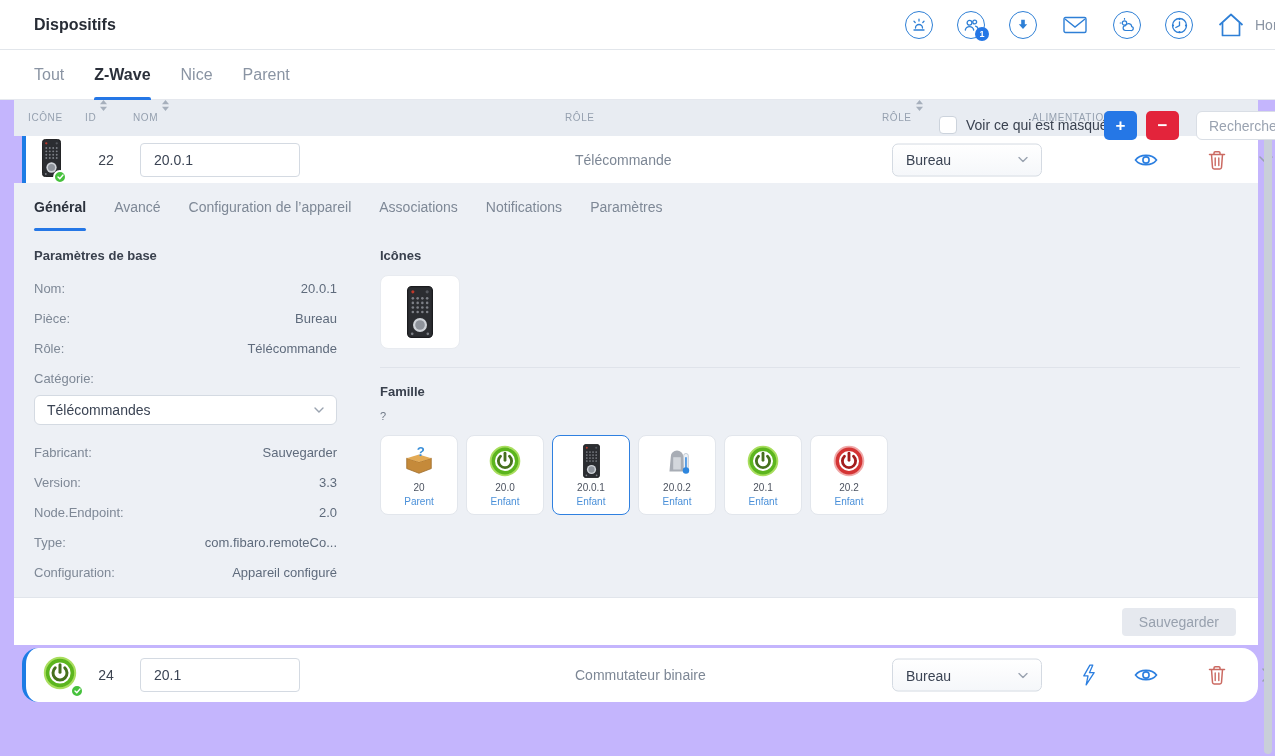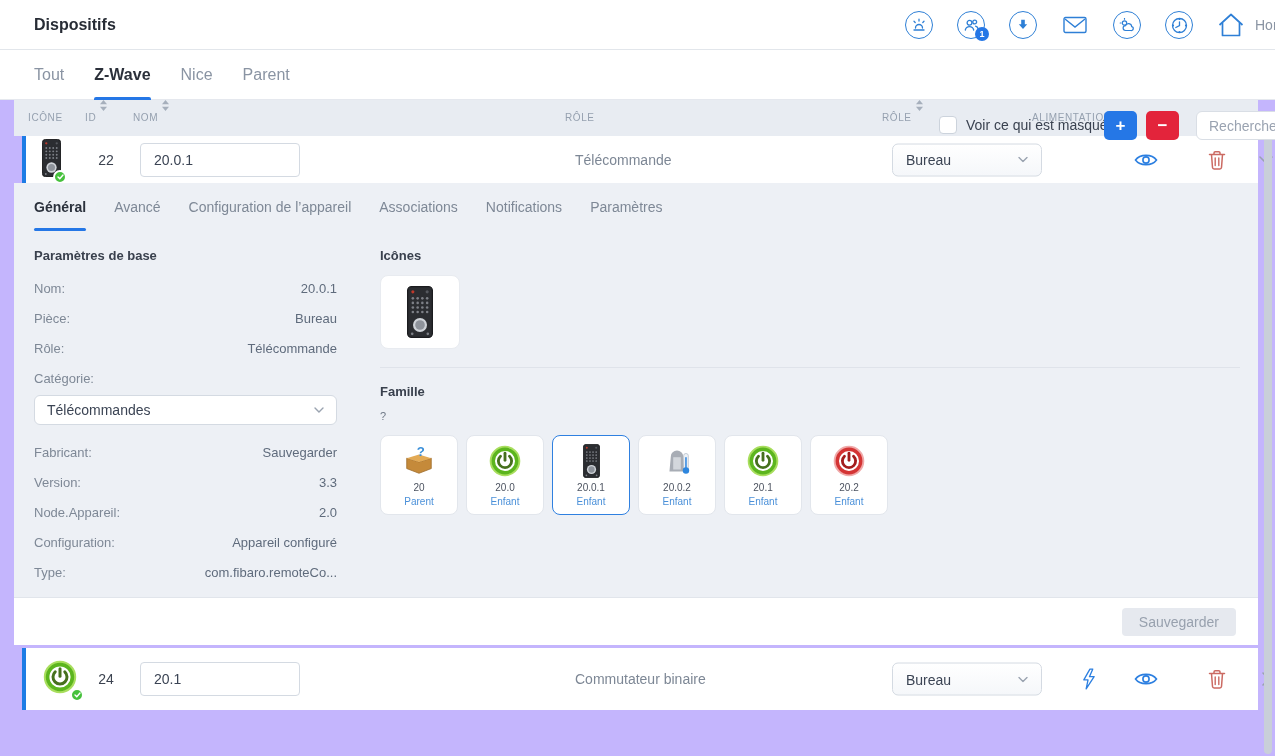--- a/index.html
+++ b/index.html
@@ -31,21 +31,21 @@
   .search-input::placeholder { color:#9aa3b1; }
 
   
   .thead { position:absolute; top:100px; left:14px; right:17px; height:36px; background:#e8ecf2; }
   .th { position:absolute; top:0; height:36px; line-height:36px; font-size:10px; letter-spacing:0.6px; color:#95a0af; display:flex; align-items:flex-start; gap:4px; }
   .sort-ic { display:inline-block; }
 
   
   .drow { position:absolute; left:14px; right:17px; height:47px; background:#fff; border-left:4px solid #1d7ce5;margin-left:8px; }
   .drow.row1 { top:136px; }
-  .drow.row2 { top:648px; height:62px; }
+  .drow.row2 { top:648px; height:54px;border-radius:16px; }
   .dev-icon { position:absolute; left:16px; top:50%; transform:translateY(-50%); }
   .dev-icon-wrap { position:relative; display:inline-block; }
   .check-badge { position:absolute; right:-6px; bottom:-3px; width:14px; height:14px; background:#46c13c; border:2px solid #fff; border-radius:50%; display:flex; align-items:center; justify-content:center; }
   .dev-id { position:absolute; left:62px; width:36px; top:50%; transform:translateY(-50%); text-align:center; font-size:14px; color:#3c4350; }
   .name-input { position:absolute; left:114px; top:50%; transform:translateY(-50%); width:160px; height:34px; border:1px solid #d4dae2; border-radius:4px; padding:0 13px; font-size:14px; color:#3b4454; font-family:"Liberation Sans", sans-serif; background:#fff; }
   .dev-role { position:absolute; left:549px; top:50%; transform:translateY(-50%); font-size:14px; color:#7d8795; }
   .room-select { position:absolute; left:866px; top:50%; transform:translateY(-50%); width:150px; height:33px; border:1px solid #d4dae2; border-radius:6px; background:linear-gradient(#ffffff,#f5f7fa); display:flex; align-items:center; justify-content:space-between; padding:0 13px; font-size:14px; color:#3b4454; cursor:pointer; }
   .row-ic { position:absolute; top:50%; transform:translateY(-50%); cursor:pointer; display:flex; align-items:center; justify-content:center; }
   .ic-bolt { left:1050px; width:24px; }
   .ic-eye { left:1106px; width:28px; }
@@ -335,30 +335,30 @@
           </div>
           <div class="frow">
             <span class="lbl">Fabricant:</span>
             <span class="val">Sauvegarder</span>
           </div>
           <div class="frow">
             <span class="lbl">Version:</span>
             <span class="val">3.3</span>
           </div>
           <div class="frow">
-            <span class="lbl">Node.Appareil:</span>
+            <span class="lbl">Node.Endpoint:</span>
             <span class="val">2.0</span>
+          </div>
+          <div class="frow">
+            <span class="lbl">Type:</span>
+            <span class="val">com.fibaro.remoteCo...</span>
           </div>
           <div class="frow">
             <span class="lbl">Configuration:</span>
             <span class="val">Appareil configuré</span>
-          </div>
-          <div class="frow">
-            <span class="lbl">Type:</span>
-            <span class="val">com.fibaro.remoteCo...</span>
           </div>
         </div>
       </div>
 
       <div class="col-right">
         <div class="sec-title">Icônes</div>
         <div class="icon-card">
           <svg width="26" height="52" viewBox="0 0 20 40">
               <use href="#remote-svg"></use>
             </svg>

